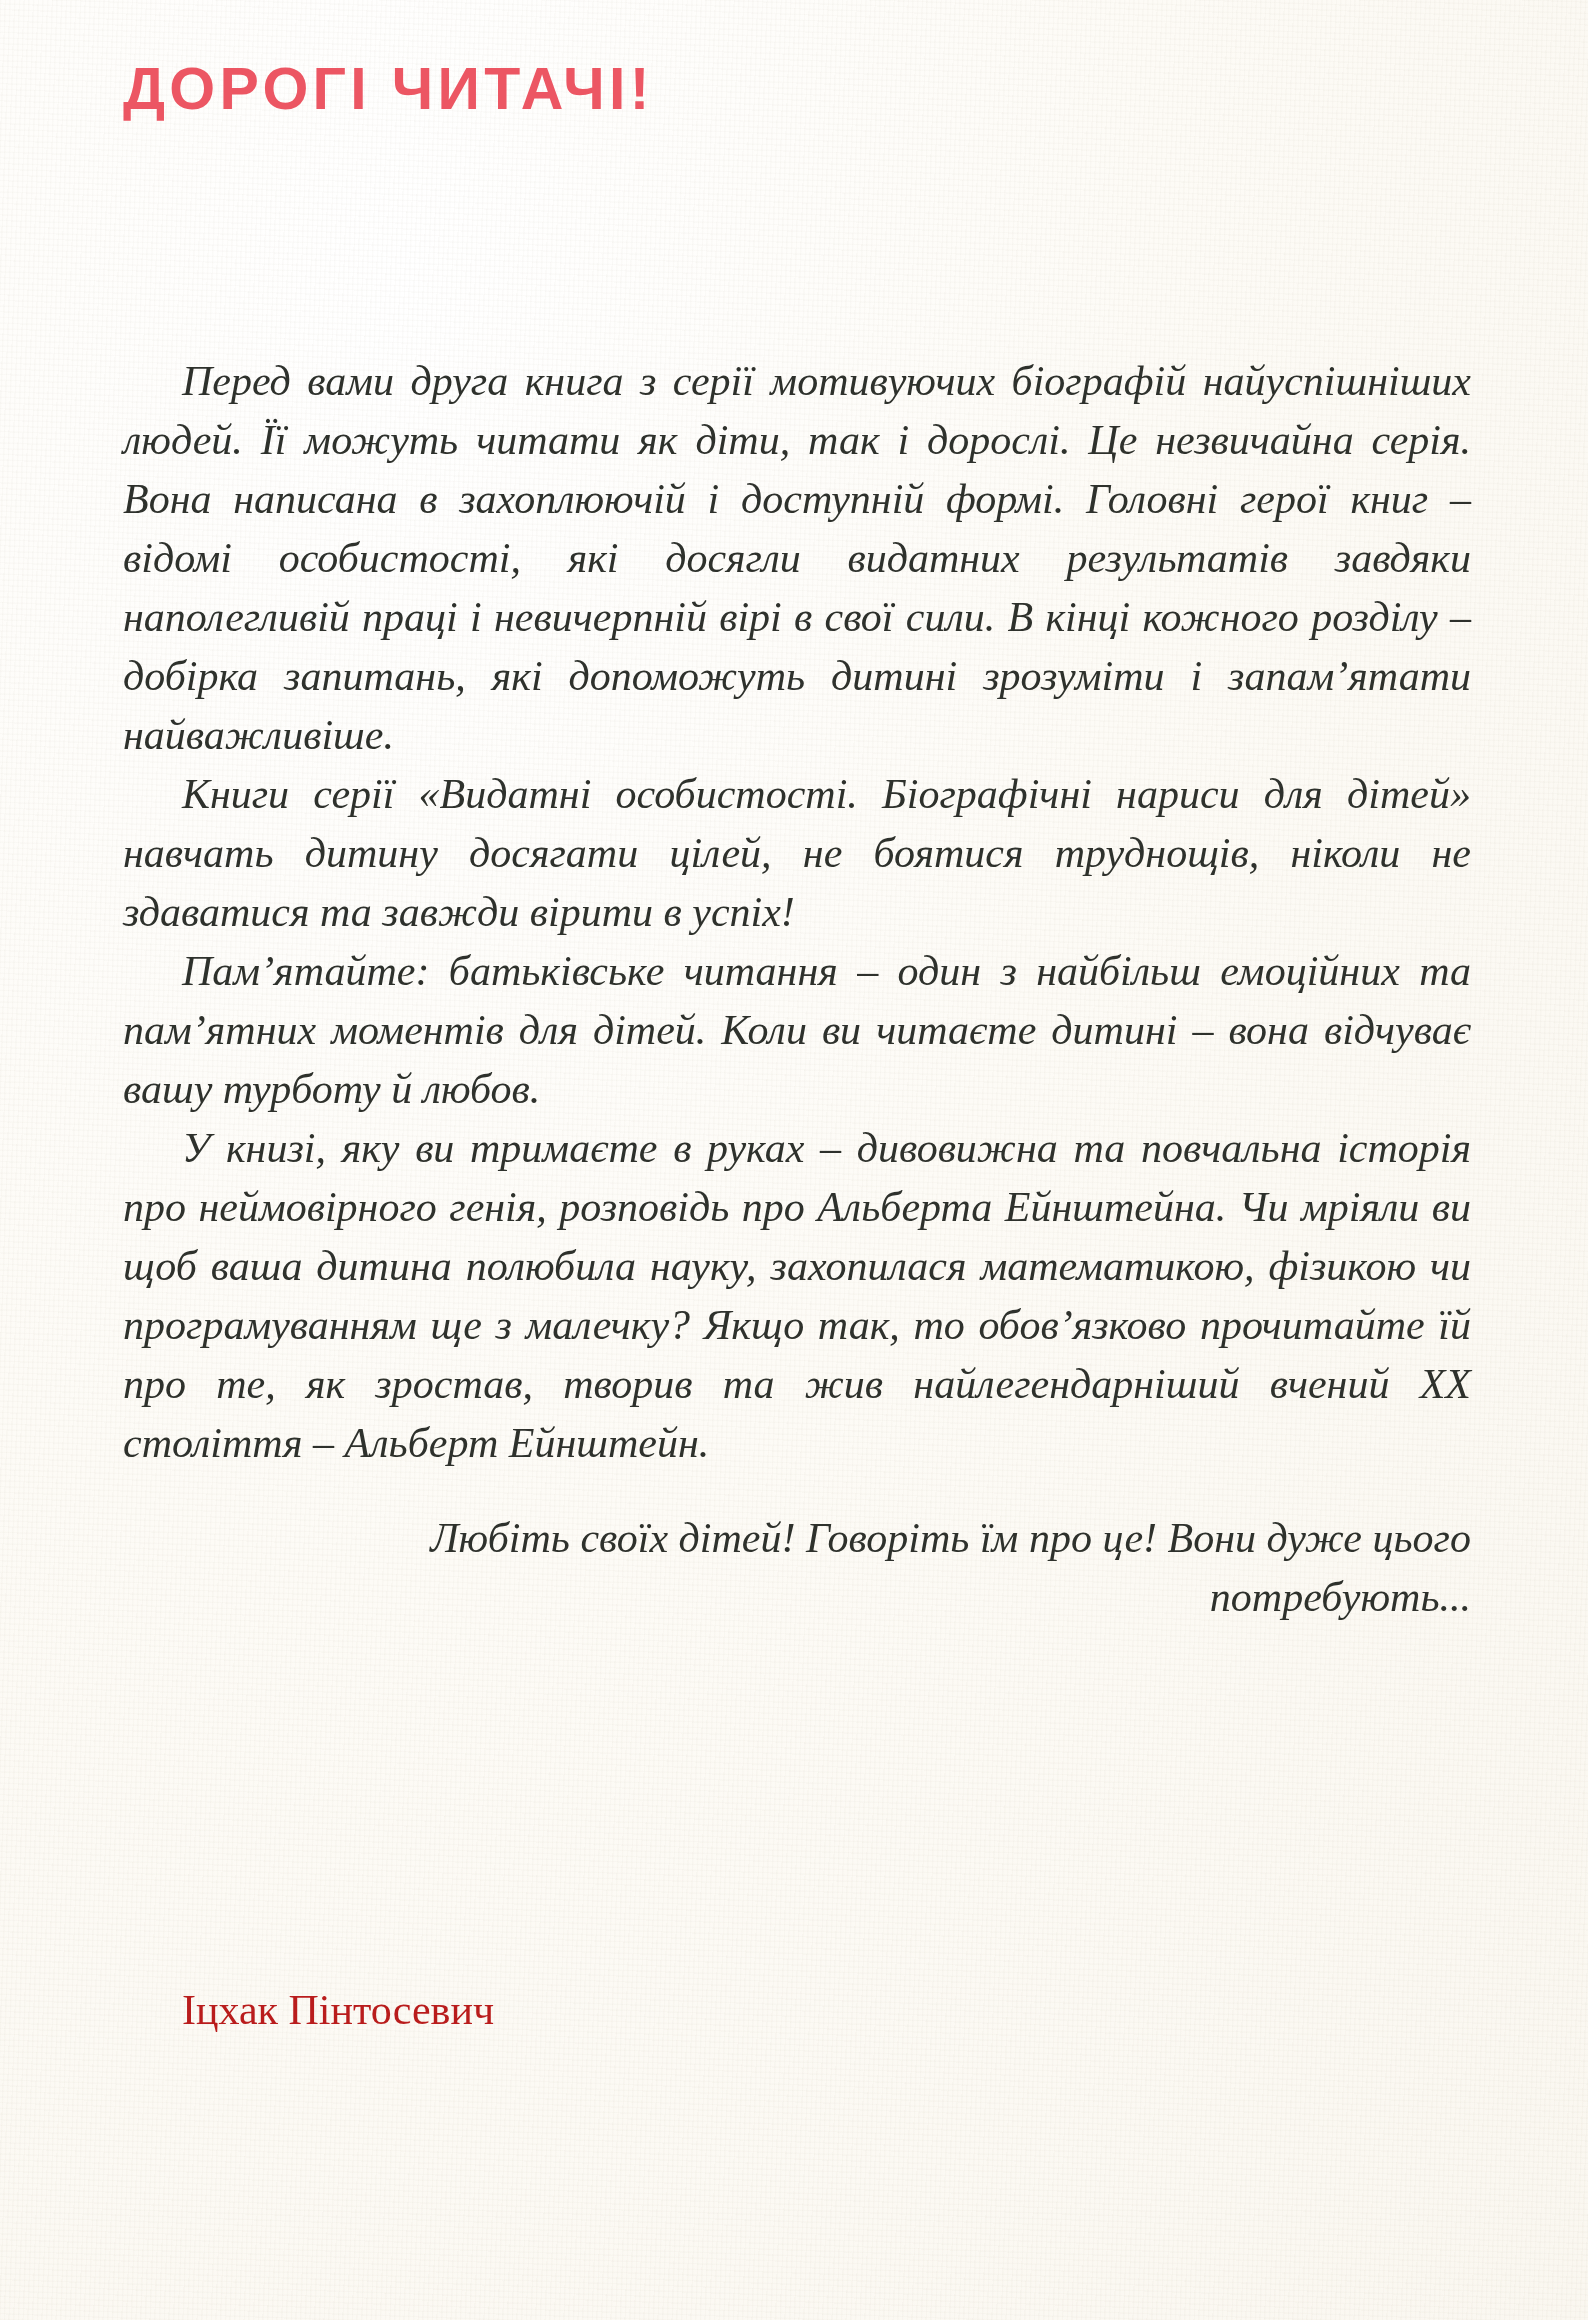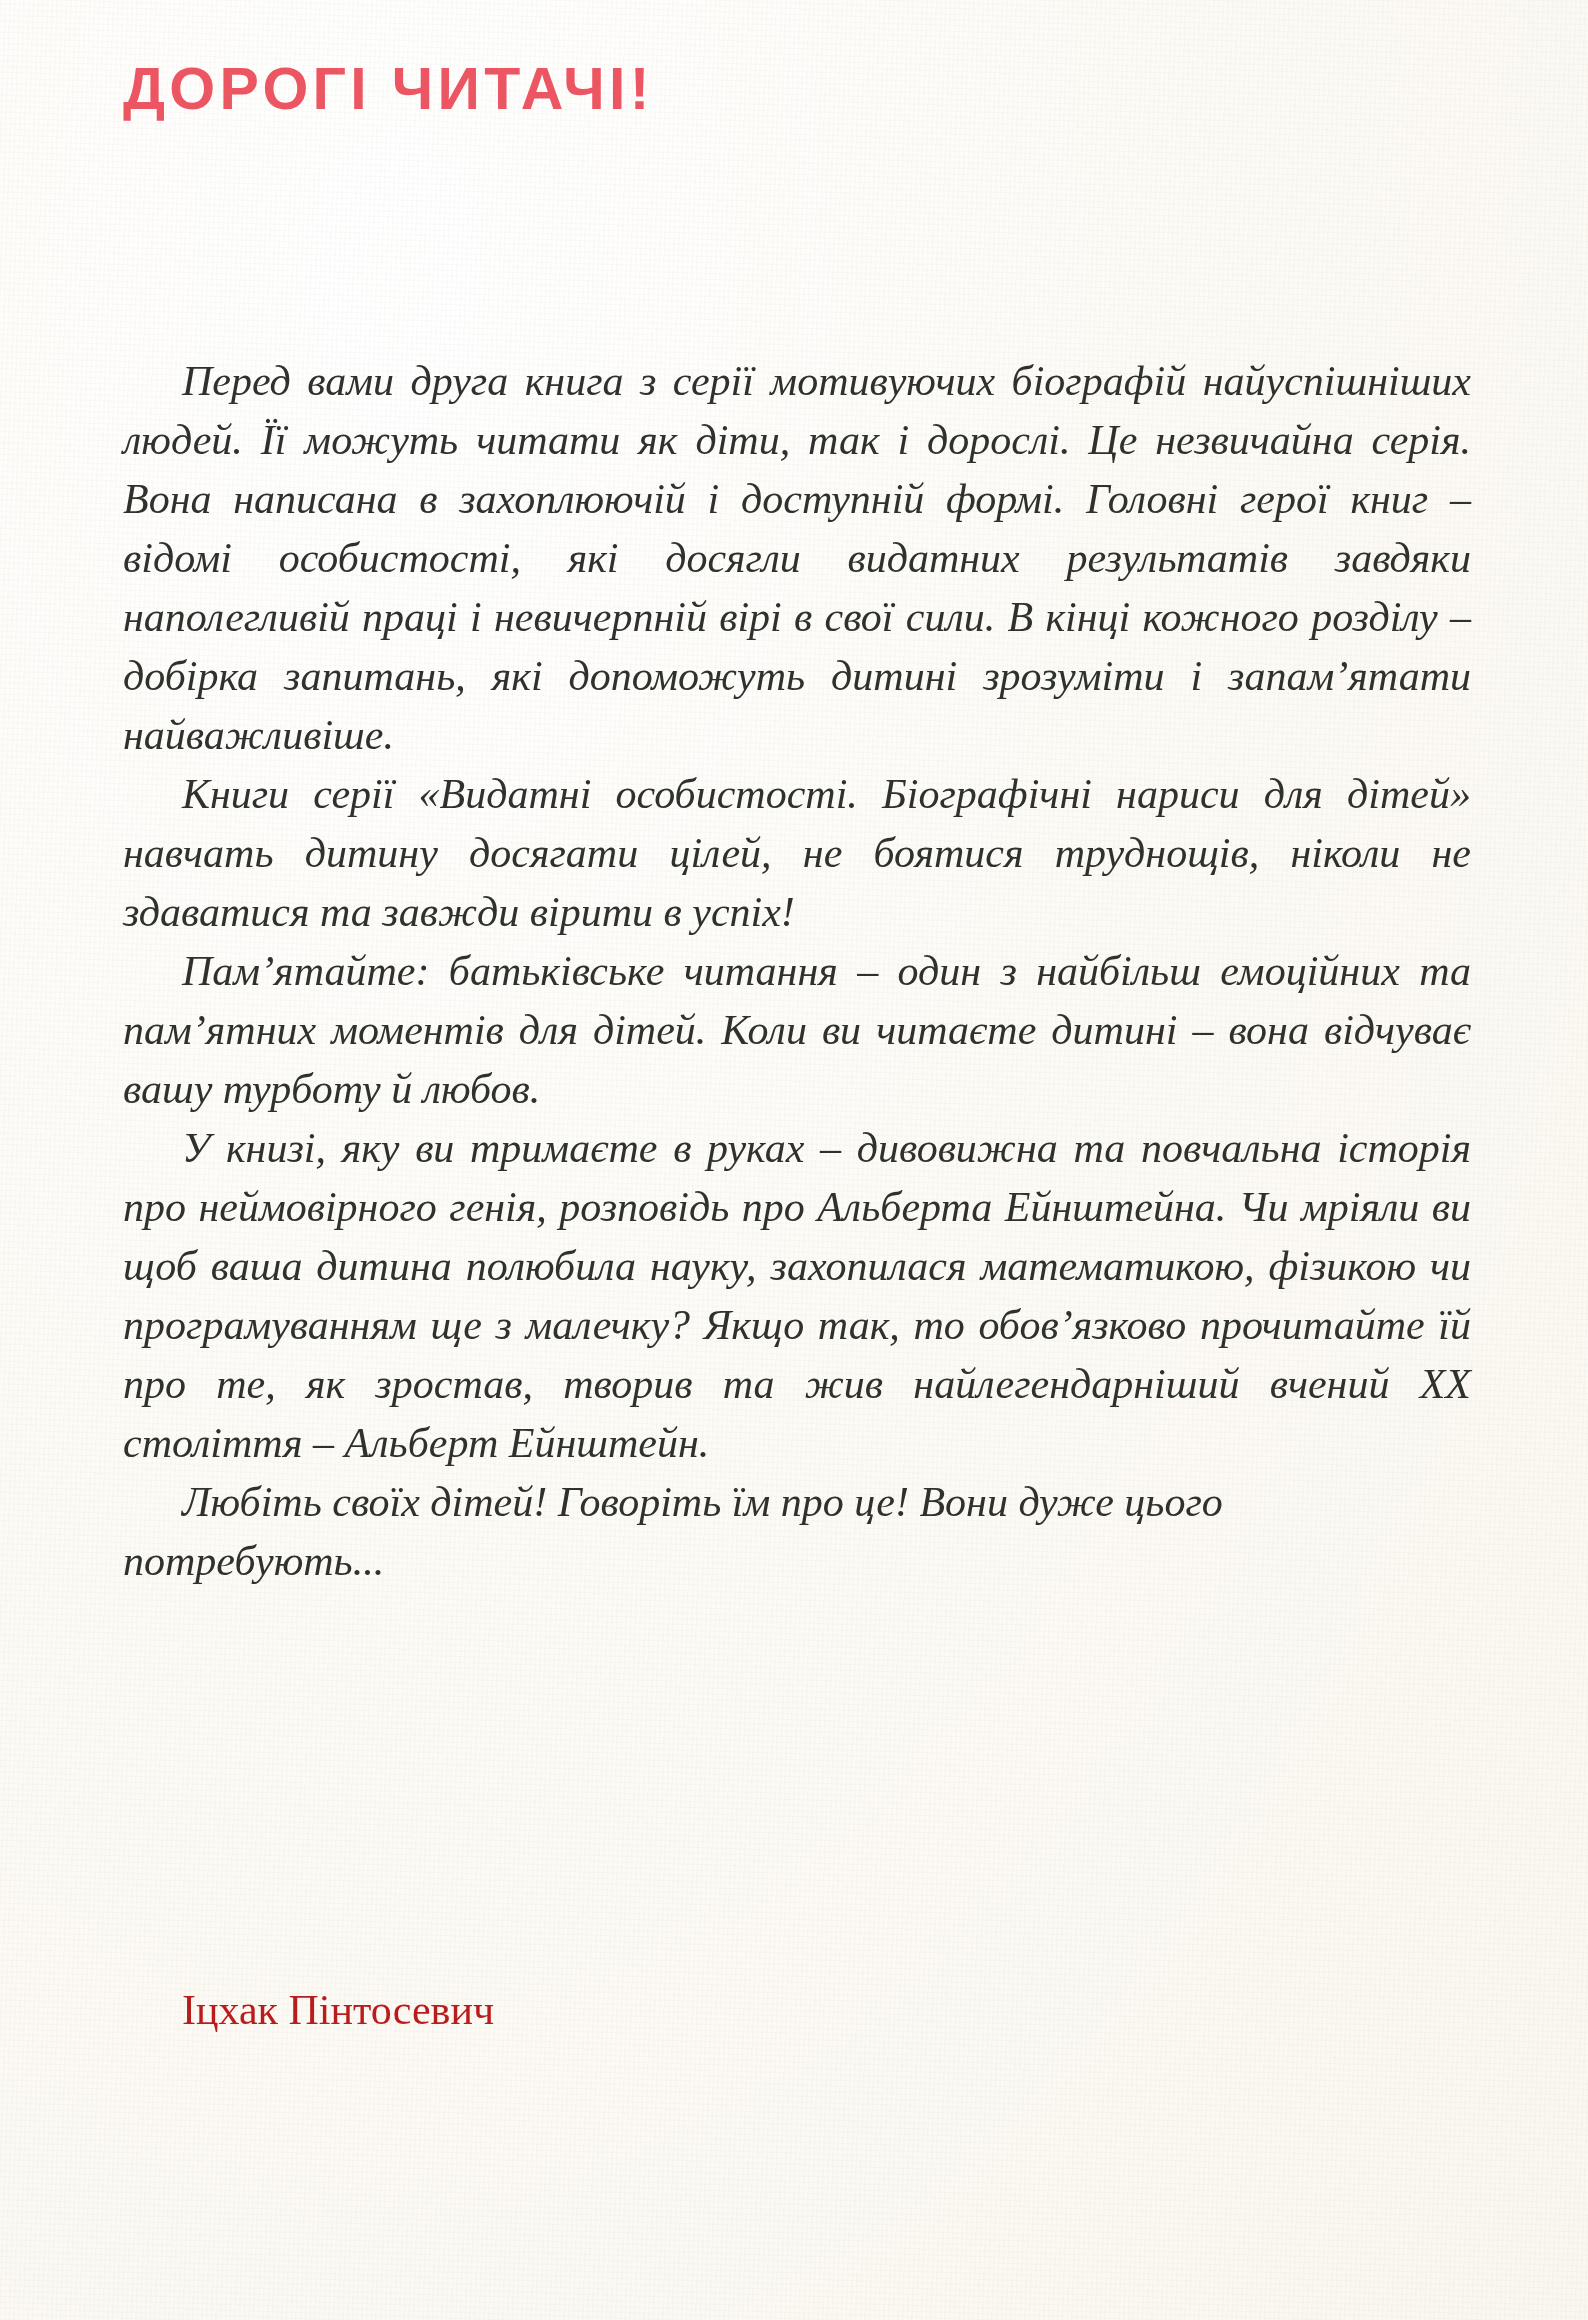--- a/index.html
+++ b/index.html
@@ -69,21 +69,22 @@
     hyphens: manual;
     font-style: italic;
   }
 
   .para {
     margin: 0;
     text-indent: 59px;
     text-align: justify;
   }
   .para:last-of-type {
-    text-align: left;
+    text-align: right;
+    margin-top: 36px;
   }
 
   .signature-block {
     position: absolute;
     top: 1981px;
     left: 0;
     width: 1348px;
   }
   .signature {
     margin: 0;

